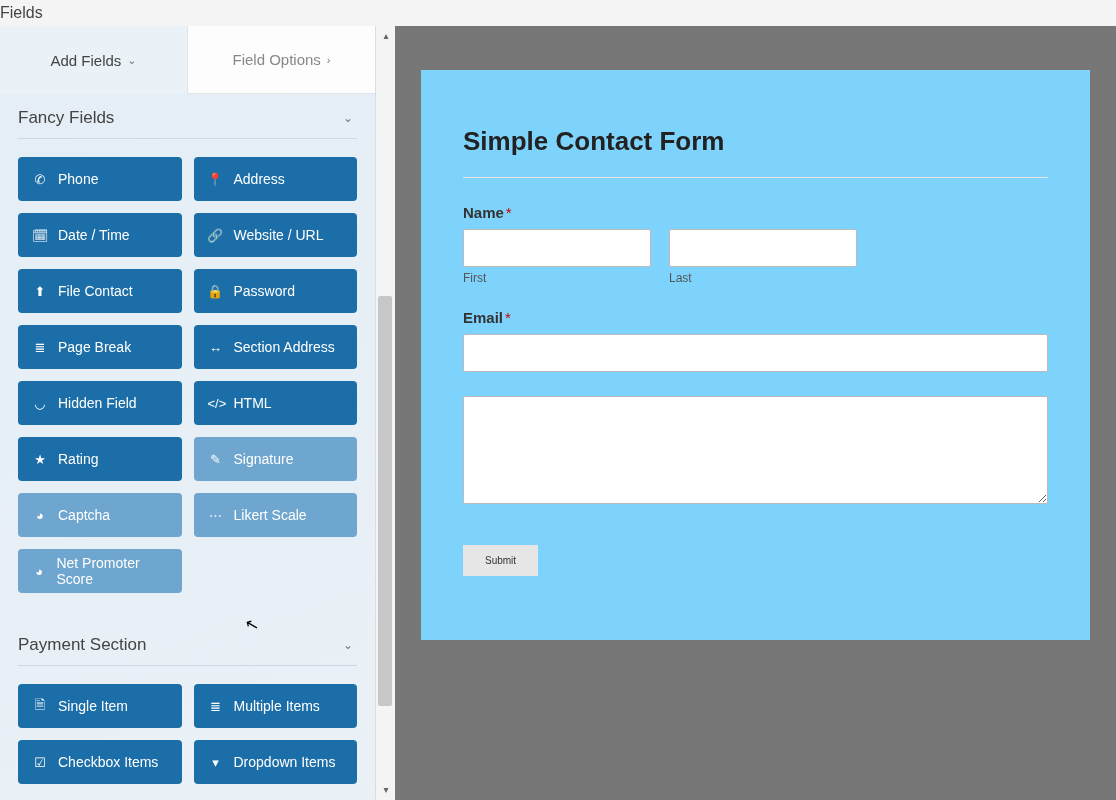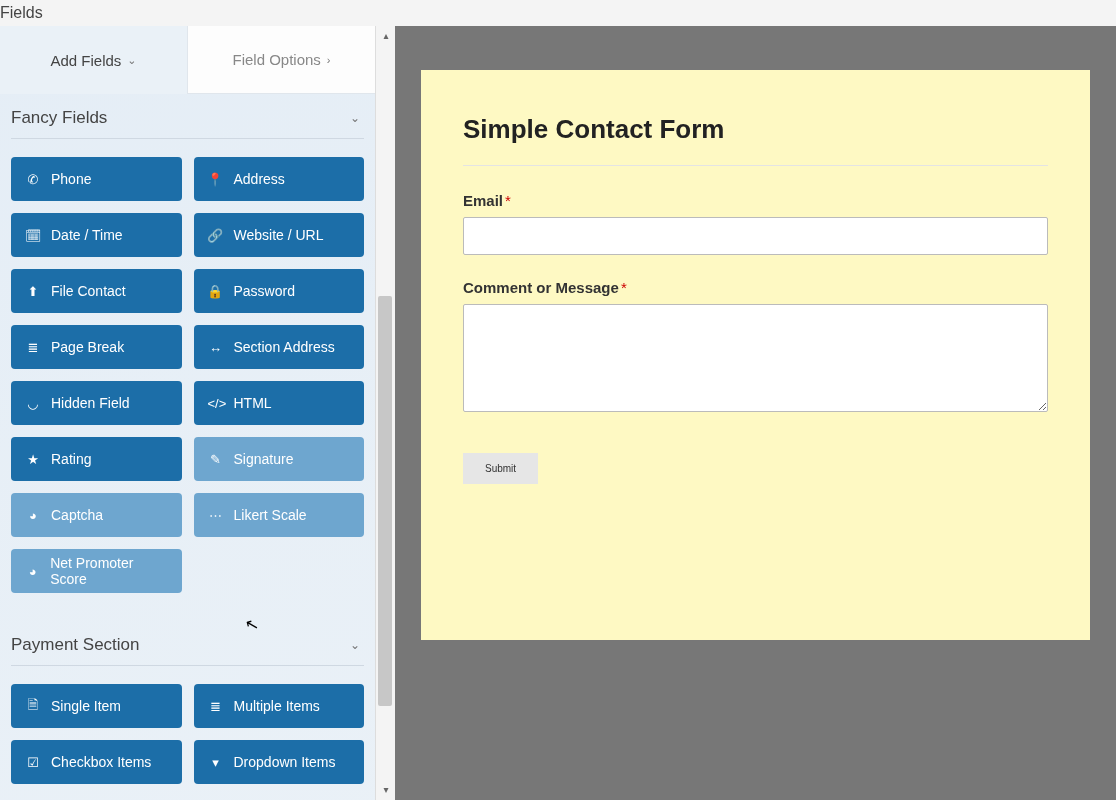--- a/index.html
+++ b/index.html
@@ -83,21 +83,21 @@
   align-items: center;
 }
 .tab.inactive {
   background: #fdfdfd;
   color: #888;
   border-left: 1px solid #e0e6ec;
   border-bottom: 1px solid #e0e6ec;
 }
 .tab .chev { font-size: 11px; color: #777; }
 .section {
-  padding: 0 11px;
+  padding: 0 18px;
 }
 .section-h {
   display: flex;
   justify-content: space-between;
   align-items: center;
   padding: 14px 4px 10px 0;
   border-bottom: 1px solid #cfd8e2;
   margin-bottom: 18px;
   cursor: pointer;
 }
@@ -133,22 +133,22 @@
   font-size: 13px;
 }
 
 .preview {
   flex: 1;
   background: #777;
   padding: 44px 26px;
   overflow: hidden;
 }
 .form-card {
-  background: #fef9c3;
-  padding: 44px 42px 18px 42px;
+  background: #7dd3fc;
+  padding: 56px 42px 18px 42px;
   height: 570px;
 }
 .form-title {
   font-size: 26px;
   font-weight: 600;
   color: #222;
   padding-bottom: 20px;
   border-bottom: 1px solid #e4e4e4;
   margin-bottom: 26px;
 }
@@ -331,32 +331,44 @@
         <div class="scroll-thumb"></div>
       </div>
       <div class="scroll-arrow">▾</div>
     </div>
   </div>
 
   <div class="preview">
     <div class="form-card">
       <div class="form-title">Simple Contact Form</div>
 
+      <div class="form-group">
+        <label class="form-label">
+          <span>Name</span><span class="req">*</span>
+        </label>
+        <div class="name-row">
+          <div class="name-col">
+            <input type="text" style="">
+            <div class="sublabel">First</div>
+          </div>
+          <div class="name-col">
+            <input type="text" style="">
+            <div class="sublabel">Last</div>
+          </div>
+        </div>
+      </div>
 
       <div class="form-group">
         <label class="form-label">
           <span>Email</span><span class="req">*</span>
         </label>
         <input type="text" class="email-input" style="">
       </div>
 
       <div class="form-group">
-        <label class="form-label">
-          <span>Comment or Message</span><span class="req">*</span>
-        </label>
         <textarea style=""></textarea>
       </div>
 
       <button class="submit-btn">Submit</button>
     </div>
   </div>
 
 </div>
 
 </body></html>

